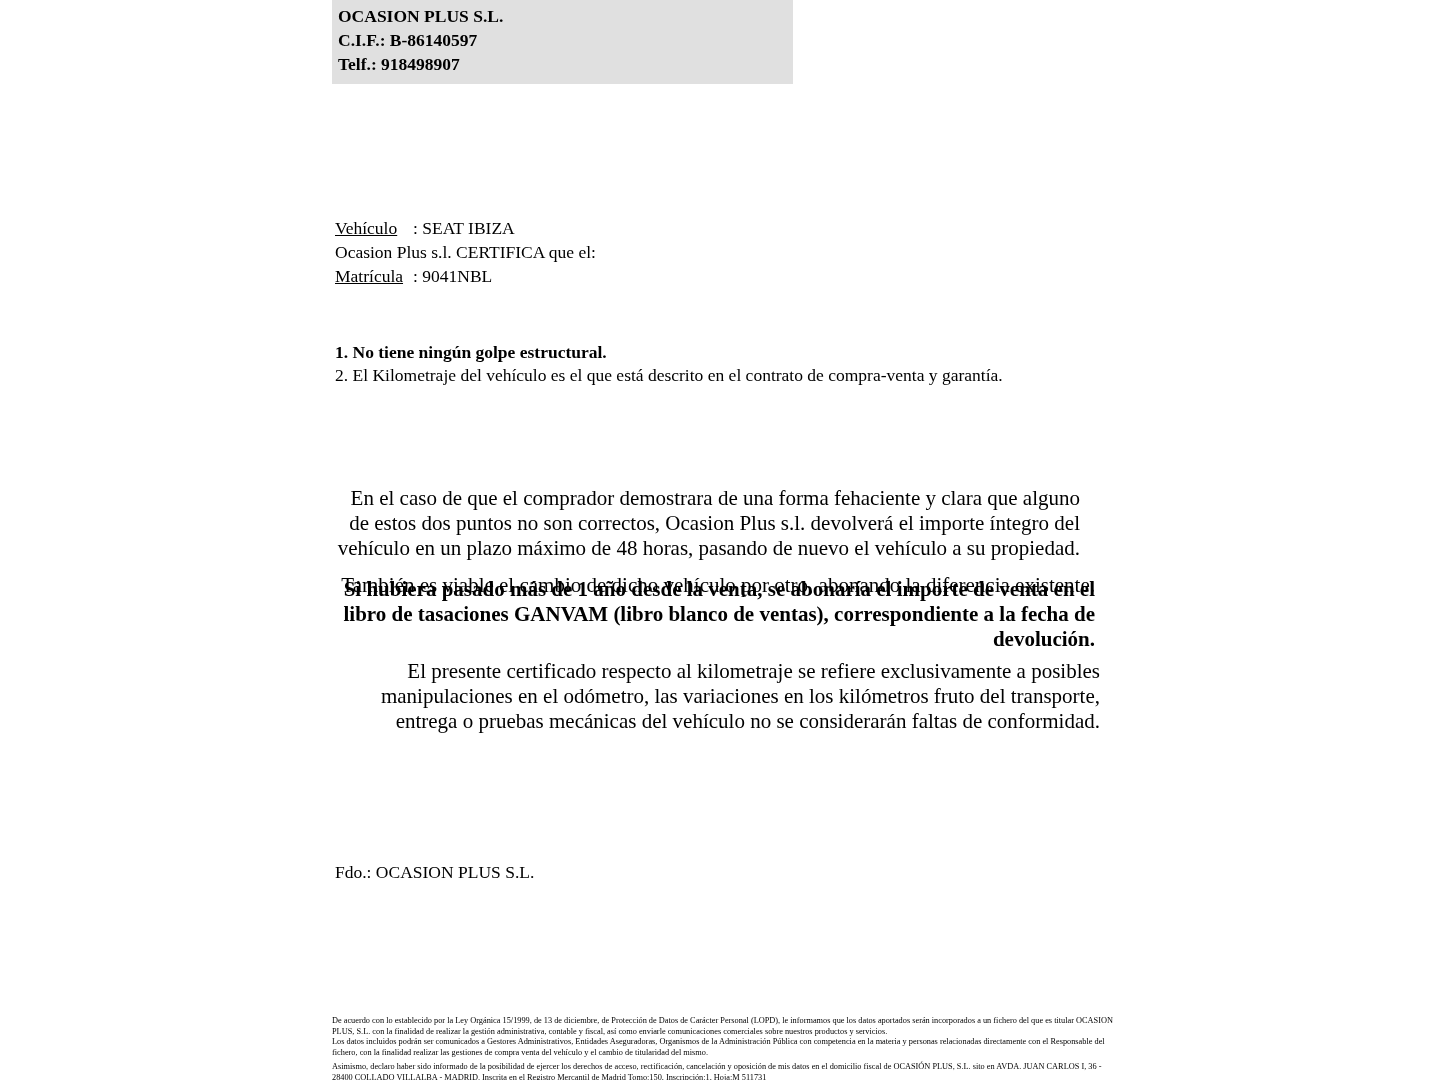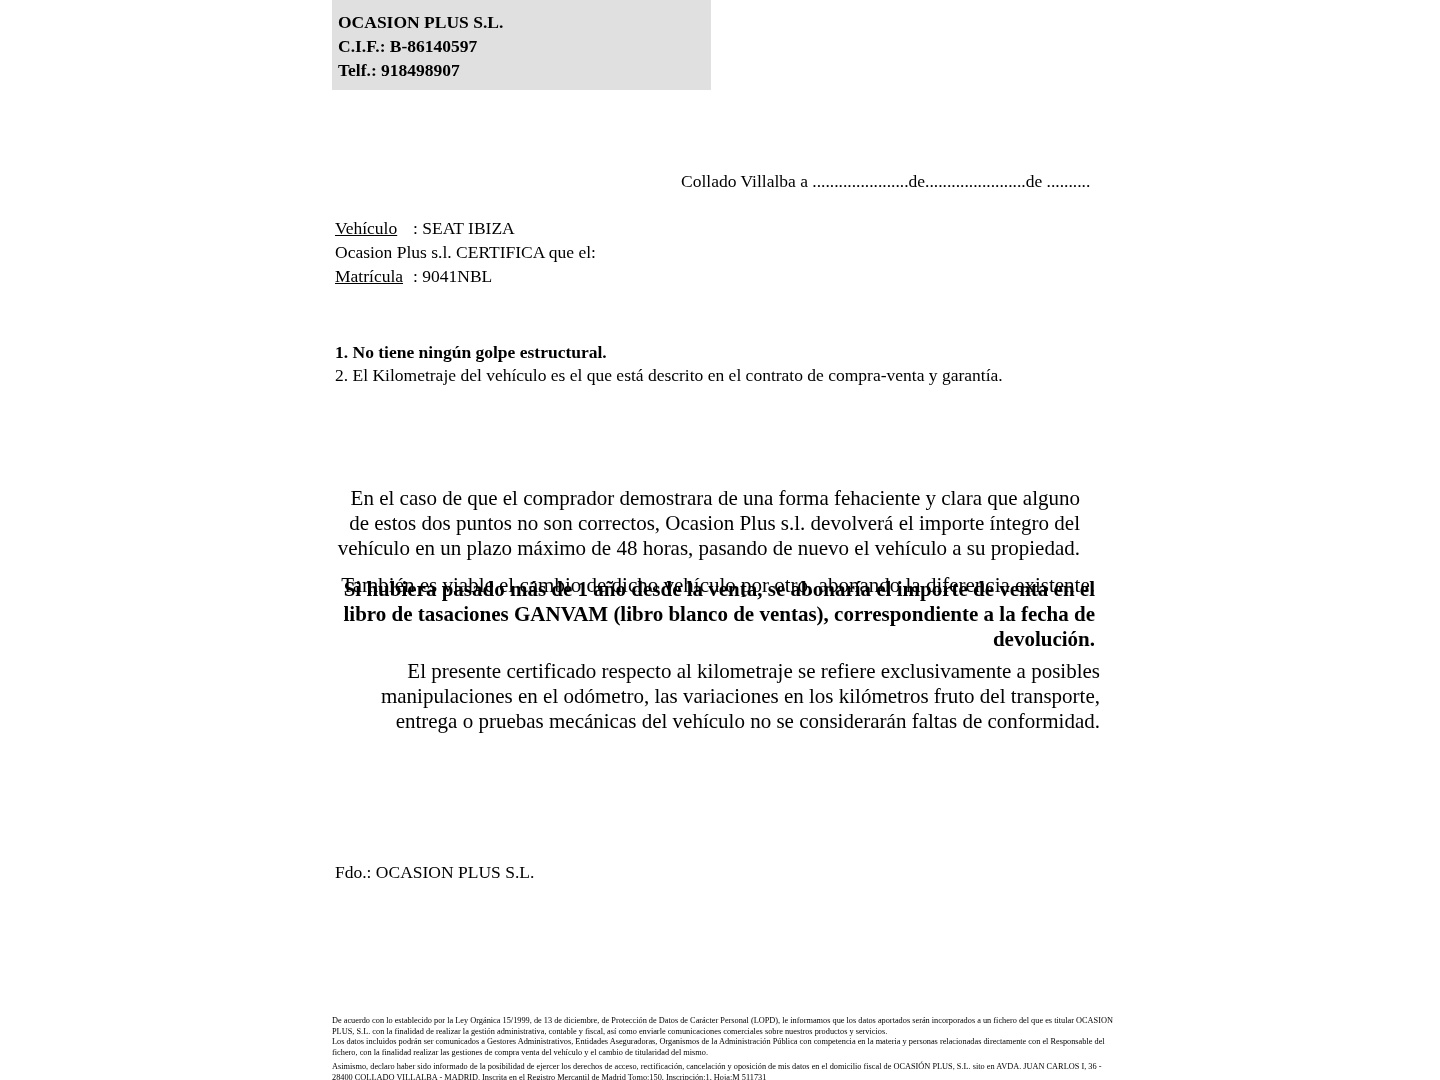--- a/index.html
+++ b/index.html
@@ -19,22 +19,22 @@
     position: relative;
     width: 1440px;
     height: 1080px;
   }
 
   
   .header-box {
     position: absolute;
     left: 332px;
     top: 0px;
-    width: 379px;
-    padding: 10px 0 8px 0;
+    width: 461px;
+    padding: 4px 0 8px 0;
     background: #e0e0e0;
   }
   .header-box .line {
     font-weight: bold;
     font-size: 17.5px;
     line-height: 24px;
     padding-left: 6px;
     white-space: nowrap;
   }
 
@@ -121,21 +121,20 @@
 <body>
 
 <div class="page">
 
   <div class="header-box">
     <div class="line">OCASION PLUS S.L.</div>
     <div class="line">C.I.F.: B-86140597</div>
     <div class="line">Telf.: 918498907</div>
   </div>
 
-  <div class="place-line">Collado Villalba a ......................de.......................de ..........</div>
 
   <div class="certify">
     <div class="row">
       <span class="label-underline">Vehículo</span><span>: SEAT IBIZA</span>
     </div>
     <div class="row">Ocasion Plus s.l. CERTIFICA que el:</div>
     <div class="row">
       <span class="label-underline">Matrícula</span><span>: 9041NBL</span>
     </div>
   </div>

